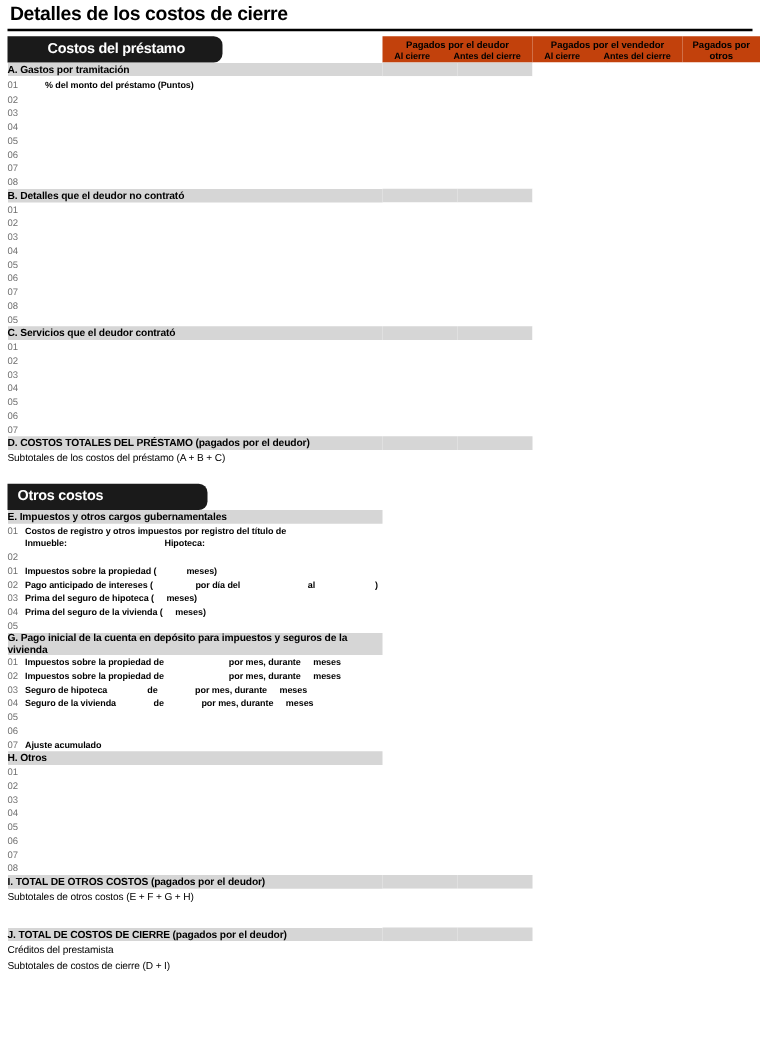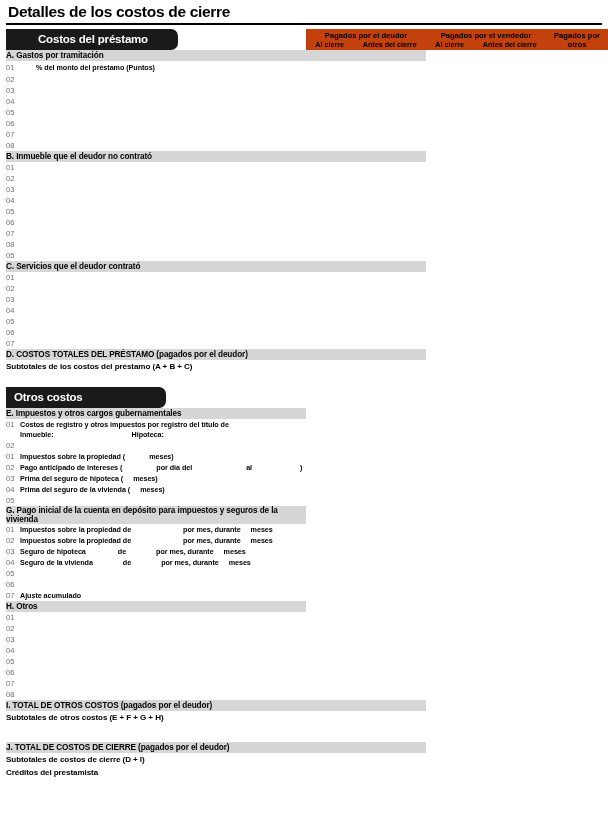--- a/index.html
+++ b/index.html
@@ -79,21 +79,21 @@
     padding:1px 0 1px 0;
     border-left:1px solid #000;border-right:1px solid #000;
     border-top:1px solid #000;border-bottom:1px solid #000;
     background:#c2410c;
   }
   .colhead .sub{font-weight:bold;font-size:7.2px;display:flex;justify-content:space-around;}
   .colhead .one{font-weight:bold;font-size:7.6px;}
   .headrow td{vertical-align:bottom;height:26px;}
   .headrow td.blank{border:none;}
 
-  .totrow td{font-weight:bold;margin-left:26px;}
+  .totrow td{font-weight:normal;margin-left:26px;}
   .subtot{font-size:8.1px;font-weight:bold;letter-spacing:-0.1px;}
 
   
   .footer{
     display:flex;justify-content:space-between;
     font-size:7.6px;font-weight:bold;letter-spacing:0.1px;
     padding:7px 4px 0 2px;
   }
   .footer .right{padding-right:24px;}
 </style>
@@ -211,21 +211,21 @@
     <tr>
       <td class="desc hline-dk"><span class="rownum">08</span></td>
       <td class="money hline-dk"></td>
       <td class="money hline-dk"></td>
       <td class="money hline-dk"></td>
       <td class="money hline-dk"></td>
       <td class="money hline-dk"></td>
     </tr>
 
     <tr class="sechead">
-      <td class="desc hline-dk sechead-txt">B.  Inmueble que el deudor no contrató</td>
+      <td class="desc hline-dk sechead-txt">B.  Detalles que el deudor no contrató</td>
       <td class="money hline-dk"></td>
       <td class="money hline-dk"></td>
       <td class="money hline-dk" style="background:#fff;"></td>
       <td class="money hline-dk" style="background:#fff;"></td>
       <td class="money hline-dk" style="background:#fff;"></td>
     </tr>
     <tr>
       <td class="desc hline"><span class="rownum">01</span></td>
       <td class="money hline"></td>
       <td class="money hline"></td>
@@ -674,29 +674,29 @@
     <tbody>
         <tr class="sechead">
       <td class="desc hline-dk topdk sechead-txt">J. TOTAL DE COSTOS DE CIERRE (pagados por el deudor)</td>
       <td class="money hline-dk topdk"></td>
       <td class="money hline-dk topdk"></td>
       <td style="border:none;background:transparent;"></td>
       <td style="border:none;background:transparent;"></td>
       <td style="border:none;background:transparent;"></td>
     </tr>
     <tr class="totrow">
+      <td class="desc hline-dk subtot" style="height:13px;">Créditos del prestamista</td>
+      <td class="money hline-dk"></td>
+      <td class="money hline-dk"></td>
+      <td class="money hline-dk"></td>
+      <td class="money hline-dk"></td>
+      <td class="money hline-dk"></td>
+    </tr>
+    <tr class="totrow">
       <td class="desc hline-dk subtot" style="height:13px;">Subtotales de costos de cierre (D + I)</td>
-      <td class="money hline-dk"></td>
-      <td class="money hline-dk"></td>
-      <td class="money hline-dk"></td>
-      <td class="money hline-dk"></td>
-      <td class="money hline-dk"></td>
-    </tr>
-    <tr class="totrow">
-      <td class="desc hline-dk subtot" style="height:13px;">Créditos del prestamista</td>
       <td class="money hline-dk"></td>
       <td class="money hline-dk"></td>
       <td class="money hline-dk"></td>
       <td class="money hline-dk"></td>
       <td class="money hline-dk"></td>
     </tr>
   </tbody>
     </table>
 
 

